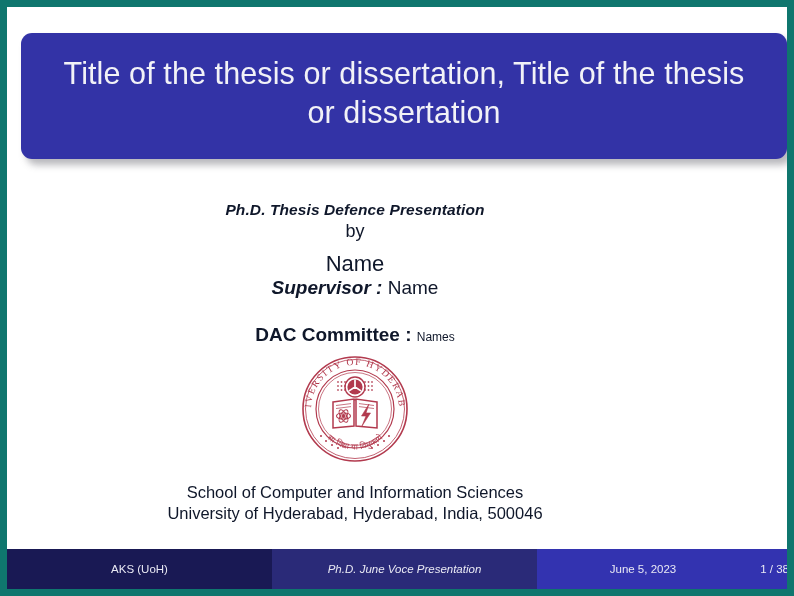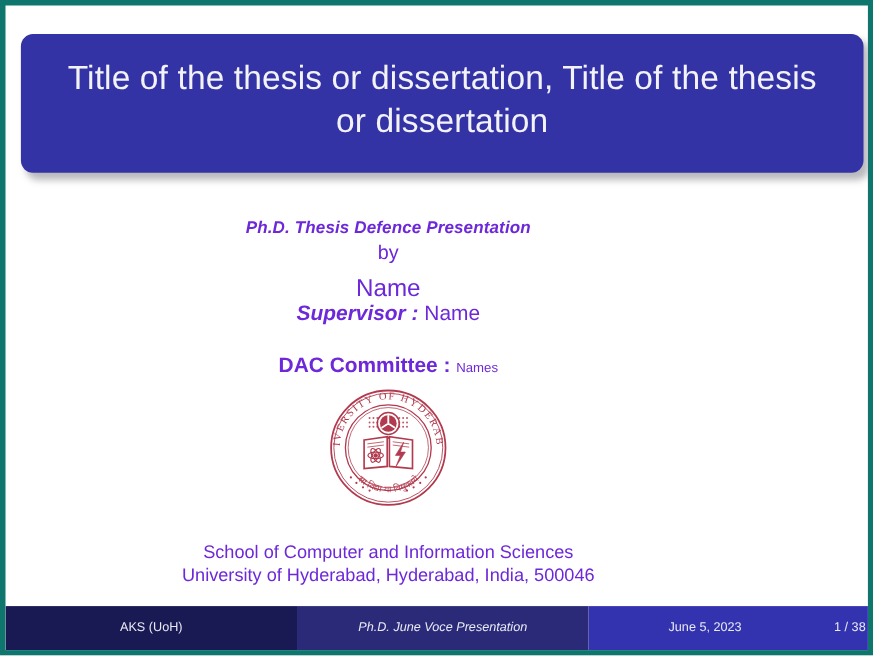--- a/index.html
+++ b/index.html
@@ -11,21 +11,21 @@
     font-family: "Liberation Sans", sans-serif;
   }
 
   .slide {
     position: relative;
     width: 794px;
     height: 596px;
     background: #ffffff;
     overflow: hidden;
     box-sizing: border-box;
-    border: 5px solid #0f766e;
+    border: 7px solid #0f766e;
   }
 
   
   .title-wrap {
     position: absolute;
     left: 14px;
     top: 26px;
     width: 766px;
     height: 126px;
   }
@@ -55,21 +55,21 @@
   }
 
   
   .body-area {
     position: absolute;
     left: 0;
     top: 158px;
     width: 696px;
     height: 412px;
     text-align: center;
-    color: #6d28d9;
+    color: #0f172a;
   }
 
   .line-subtitle {
     font-size: 15.5px;
     font-style: italic;
     font-weight: bold;
     letter-spacing: 0.1px;
     margin-top: 36px;
   }
   .line-by {
@@ -110,21 +110,21 @@
     margin-top: 8px;
     display: flex;
     justify-content: center;
   }
   .logo-svg {
     display: block;
   }
 
   
   .affiliation {
-    margin-top: 28px;
+    margin-top: 16px;
     font-size: 16.5px;
     line-height: 1.30;
   }
   .affiliation div { white-space: nowrap; }
 
   
   .footer {
     position: absolute;
     left: 0;
     bottom: 0;

